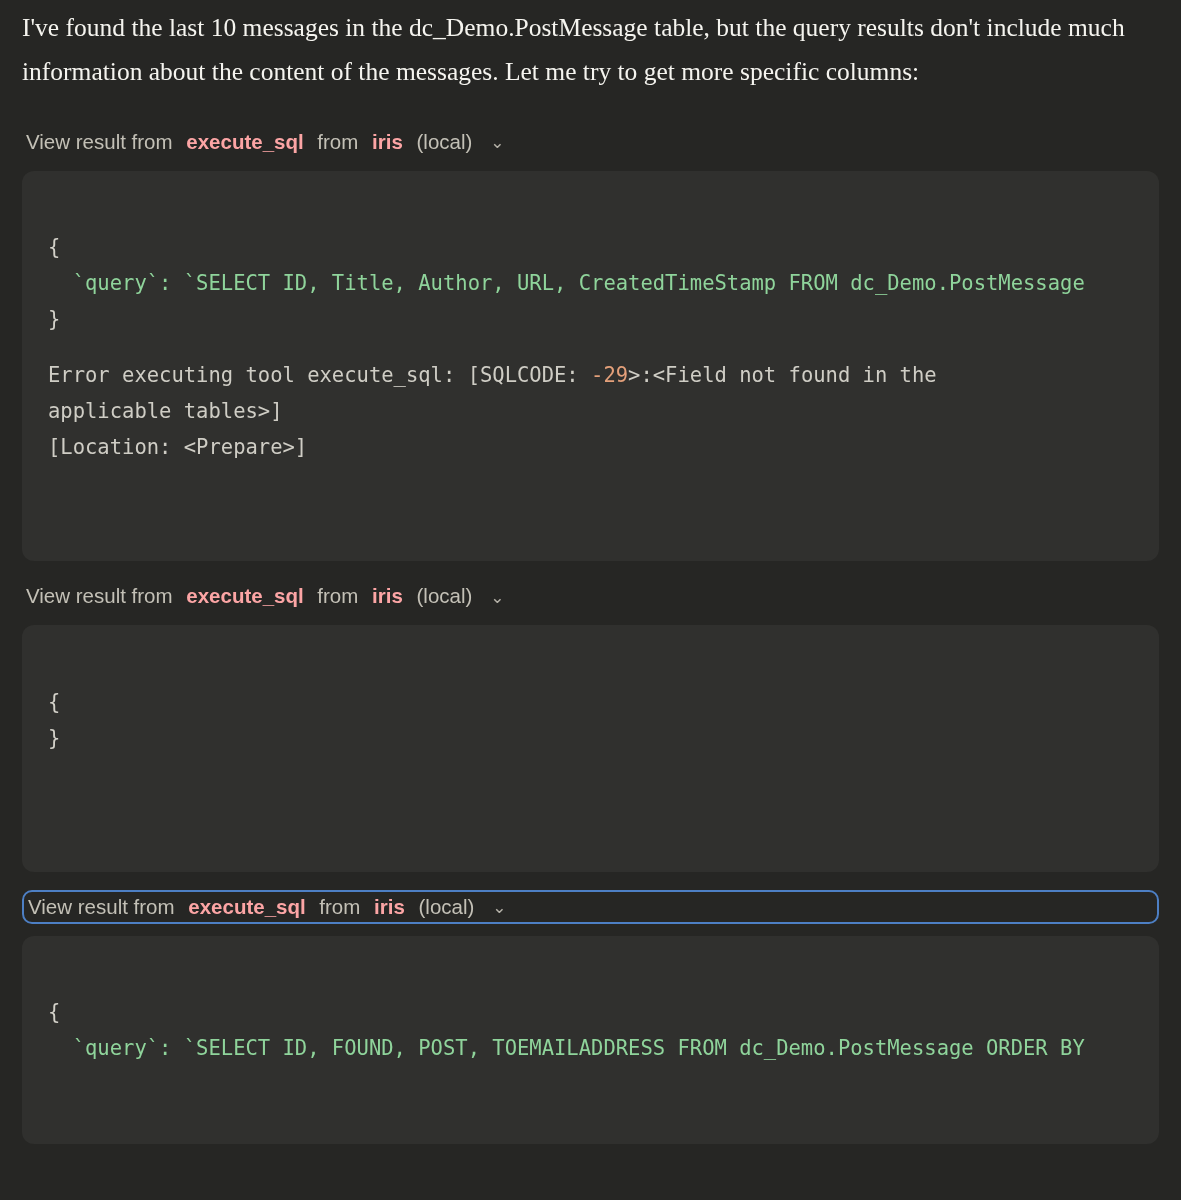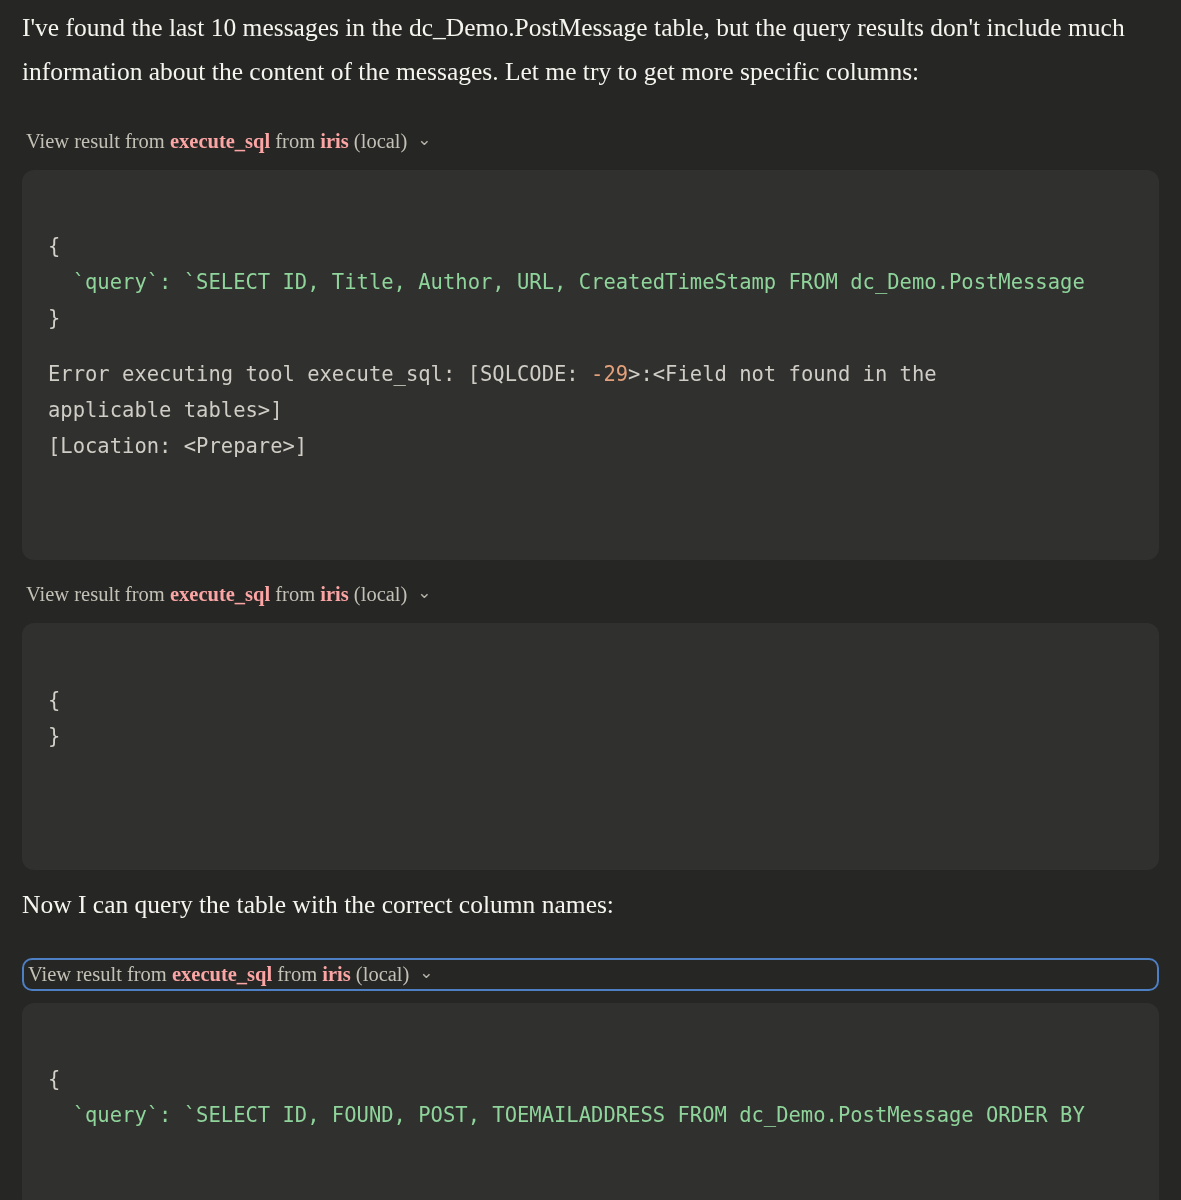--- a/index.html
+++ b/index.html
@@ -28,25 +28,26 @@
     line-height: 1.72;
     color: #f5f4ef;
     padding: 13px 22px;
     margin: 0;
   }
   .prose.first {
     padding-top: 6px;
   }
   .tool-header {
     margin: 18px 22px 0 22px;
-    font-family: Liberation Serif, serif;
+    font-family: Liberation Sans, sans-serif;
     font-size: 20.5px;
     color: #c3c0b6;
     display: flex;
-    gap: 0;
+    align-items: center;
+    gap: 8px;
     padding: 3px 6px 3px 2px;
     border-radius: 9px;
     border: 2px solid transparent;
     width: fit-content;
     box-sizing: border-box;
   }
   .tool-header.focused {
     border: 2px solid #4d7fc4;
     width: calc(100% - 44px);
     border-radius: 10px;
@@ -123,21 +124,20 @@
       <span class="sp"> from </span>
       <span class="bold sp">iris</span>
       <span class="sp"> (local)</span>
     <span class="chev">⌄</span>
   </div>
 
   <div class="code-block">
 <span class="clip-row brace">{</span><span class="clip-row brace">}</span><span class="blank-line"></span>
   </div>
 
-  <p class="prose">Now I can query the table with the correct column names:</p>
 
   <div class="tool-header focused">
     <span class="sp">View result from </span>
       <span class="bold sp">execute_sql</span>
       <span class="sp"> from </span>
       <span class="bold sp">iris</span>
       <span class="sp"> (local)</span>
     <span class="chev">⌄</span>
   </div>
 

